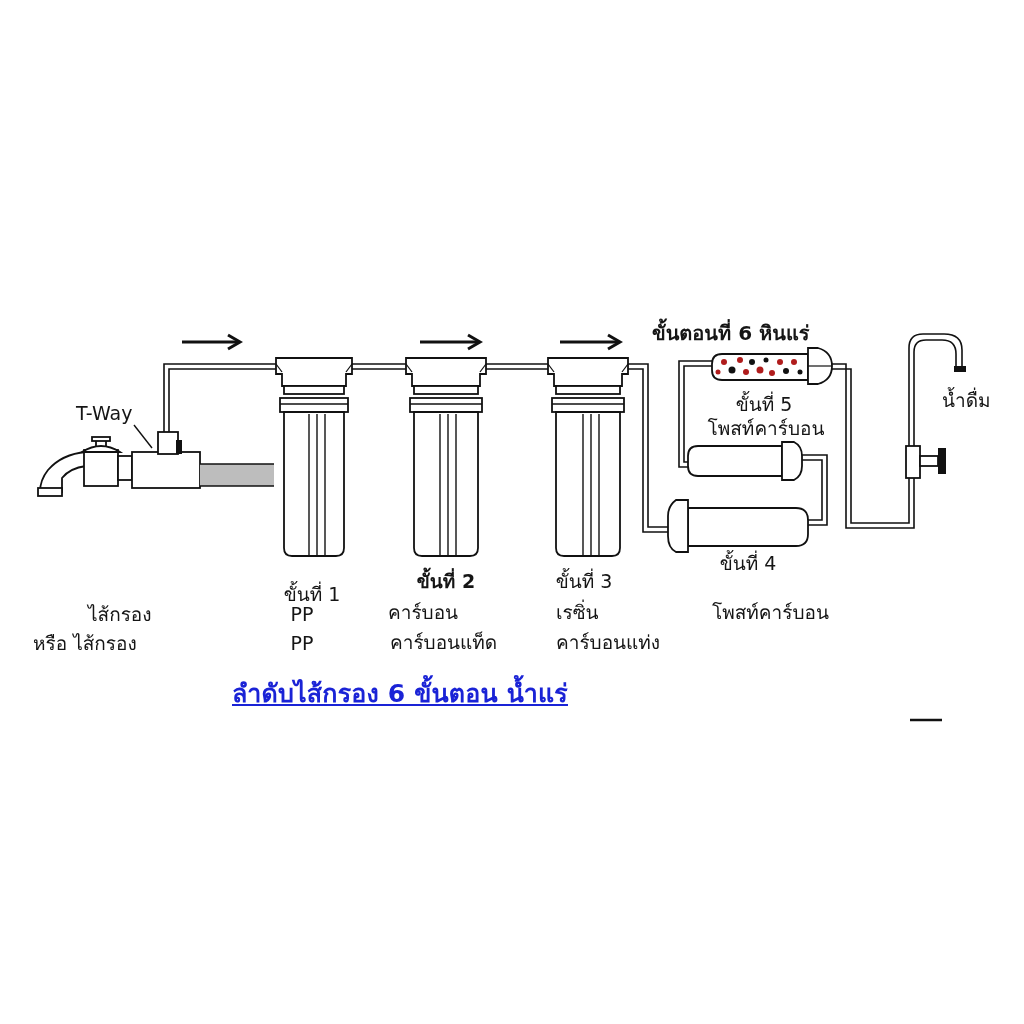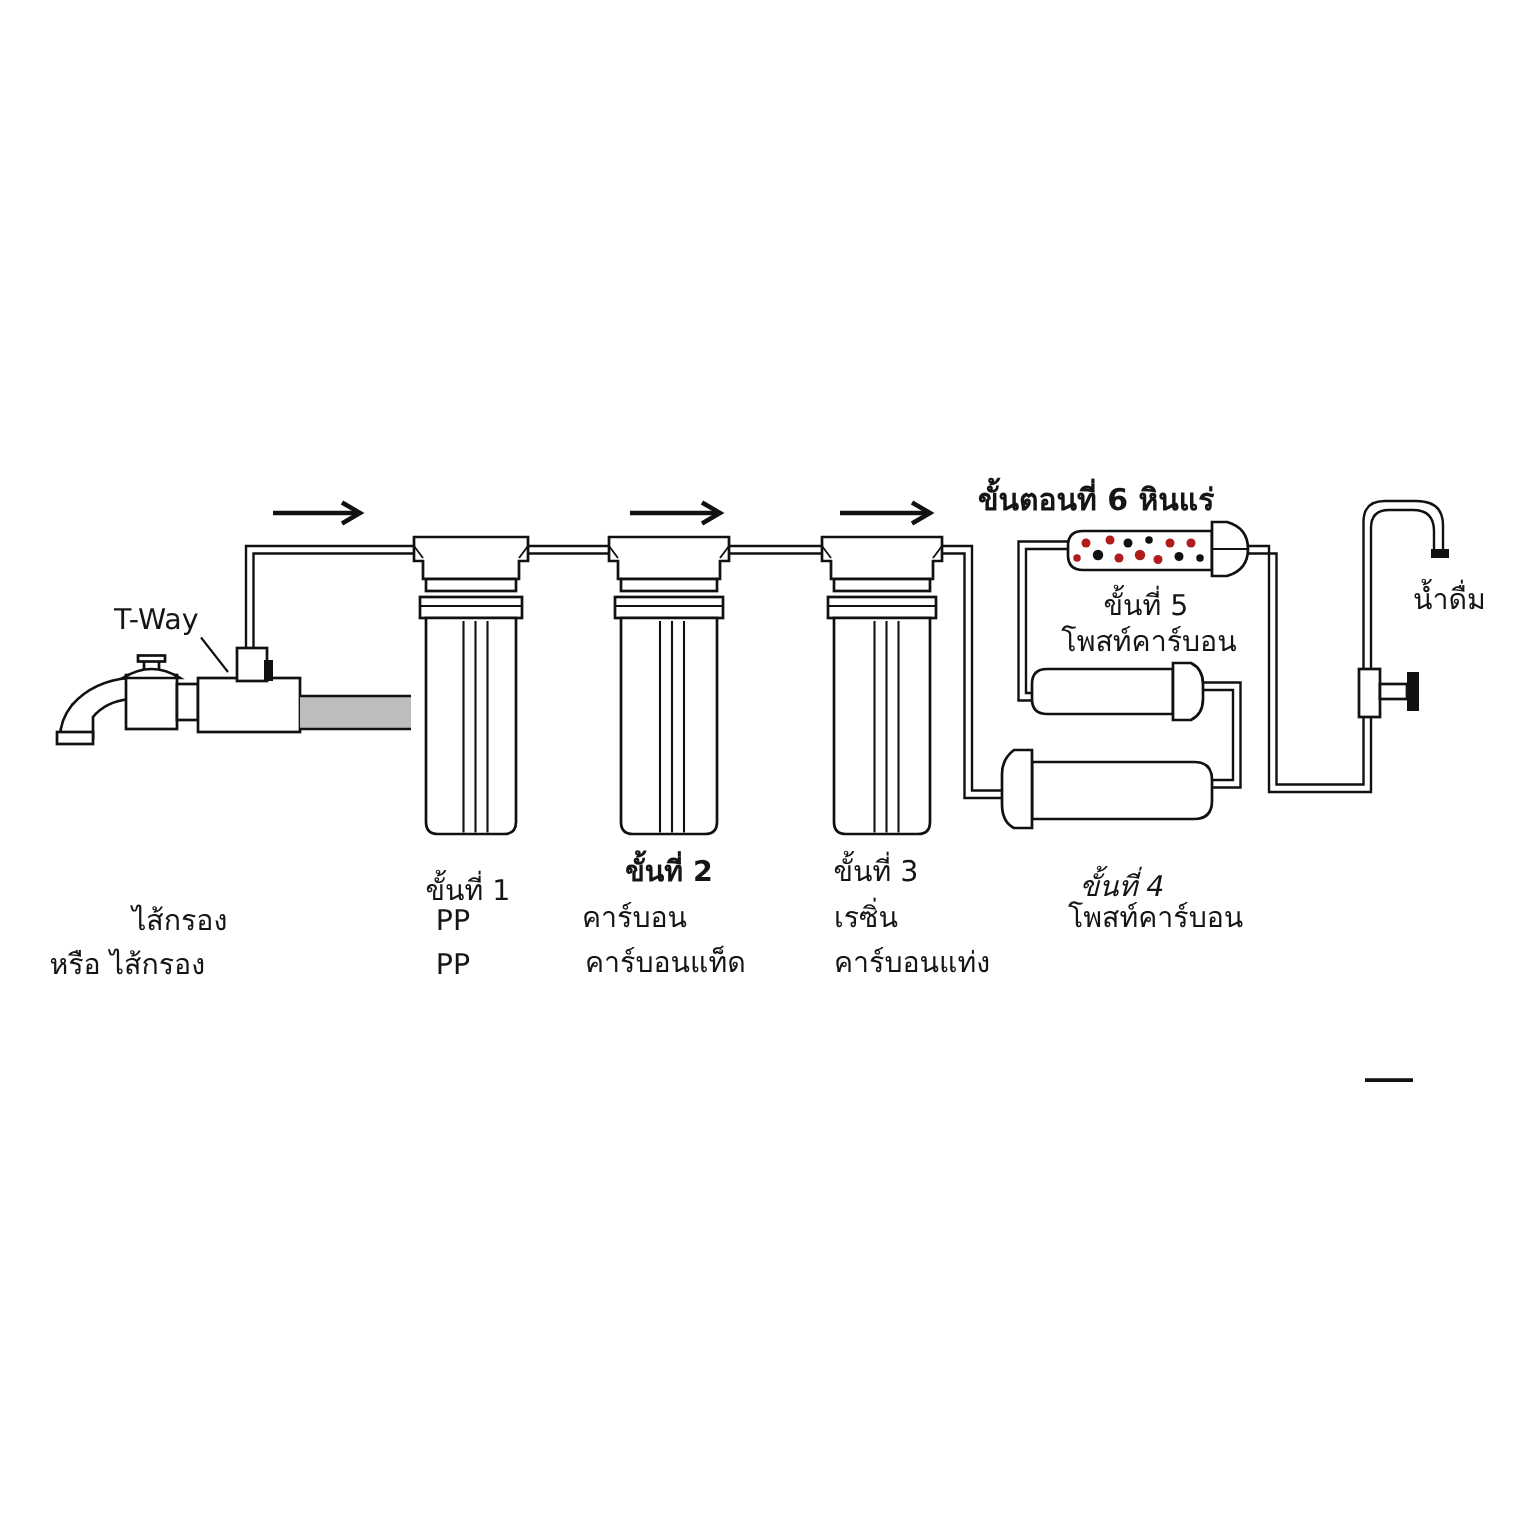--- a/index.html
+++ b/index.html
@@ -177,16 +177,17 @@
   <div class="lbl" style="left:33px; top:632px;">หรือ ไส้กรอง</div>
 
   <div class="lbl center" style="left:446px; top:570px;font-weight:bold;">ขั้นที่ 2</div>
   <div class="lbl" style="left:388px; top:601px;">คาร์บอน</div>
   <div class="lbl" style="left:390px; top:631px;">คาร์บอนแท็ด</div>
 
   <div class="lbl center" style="left:584px; top:570px;">ขั้นที่ 3</div>
   <div class="lbl" style="left:556px; top:601px;">เรซิ่น</div>
   <div class="lbl" style="left:556px; top:631px;">คาร์บอนแท่ง</div>
 
-  <div class="lbl center" style="left:748px; top:580px;font-style:italic;">ขั้นที่ 4</div>
+  <div class="lbl center" style="left:748px; top:552px;">ขั้นที่ 4</div>
   <div class="lbl" style="left:712px; top:601px;">โพสท์คาร์บอน</div>
 
+  <div class="title">ลำดับไส้กรอง 6 ขั้นตอน น้ำแร่</div>
 </div>
 
 </body></html>

